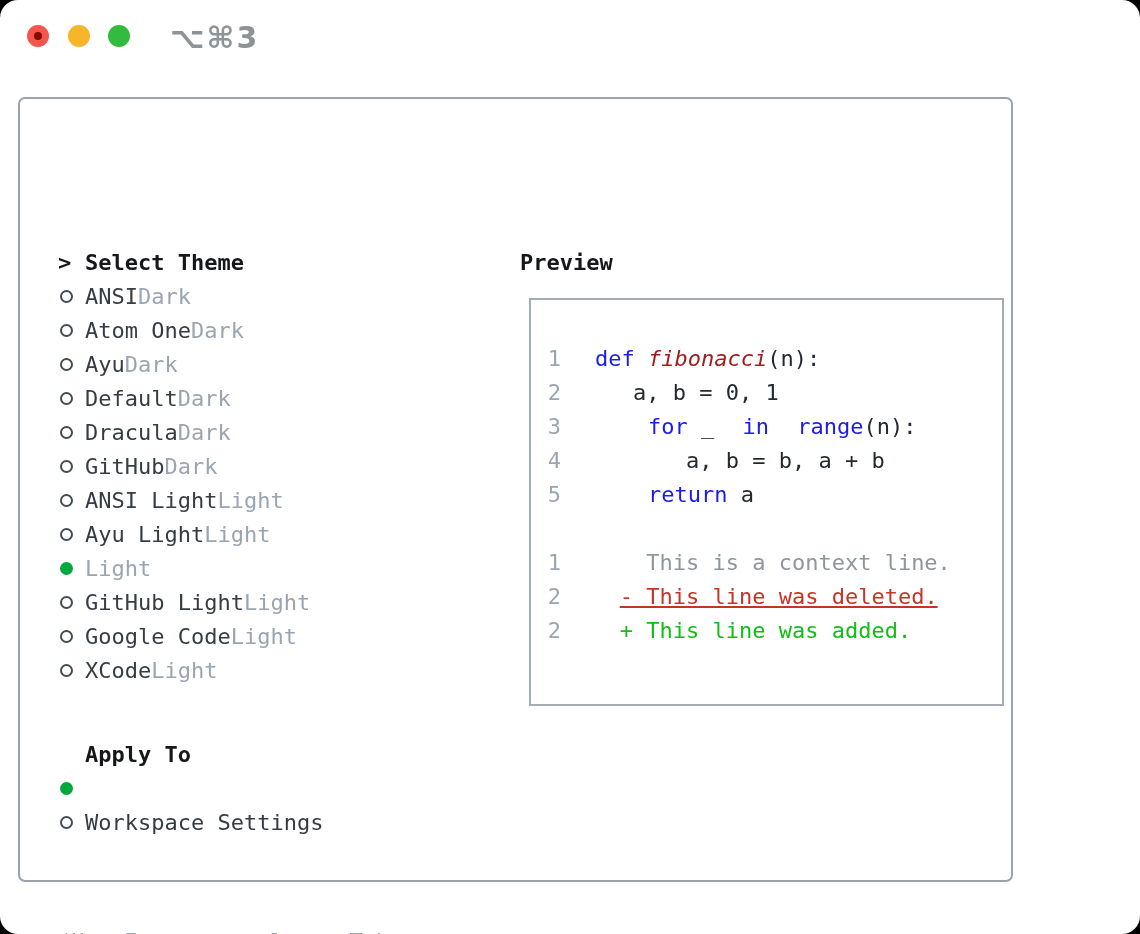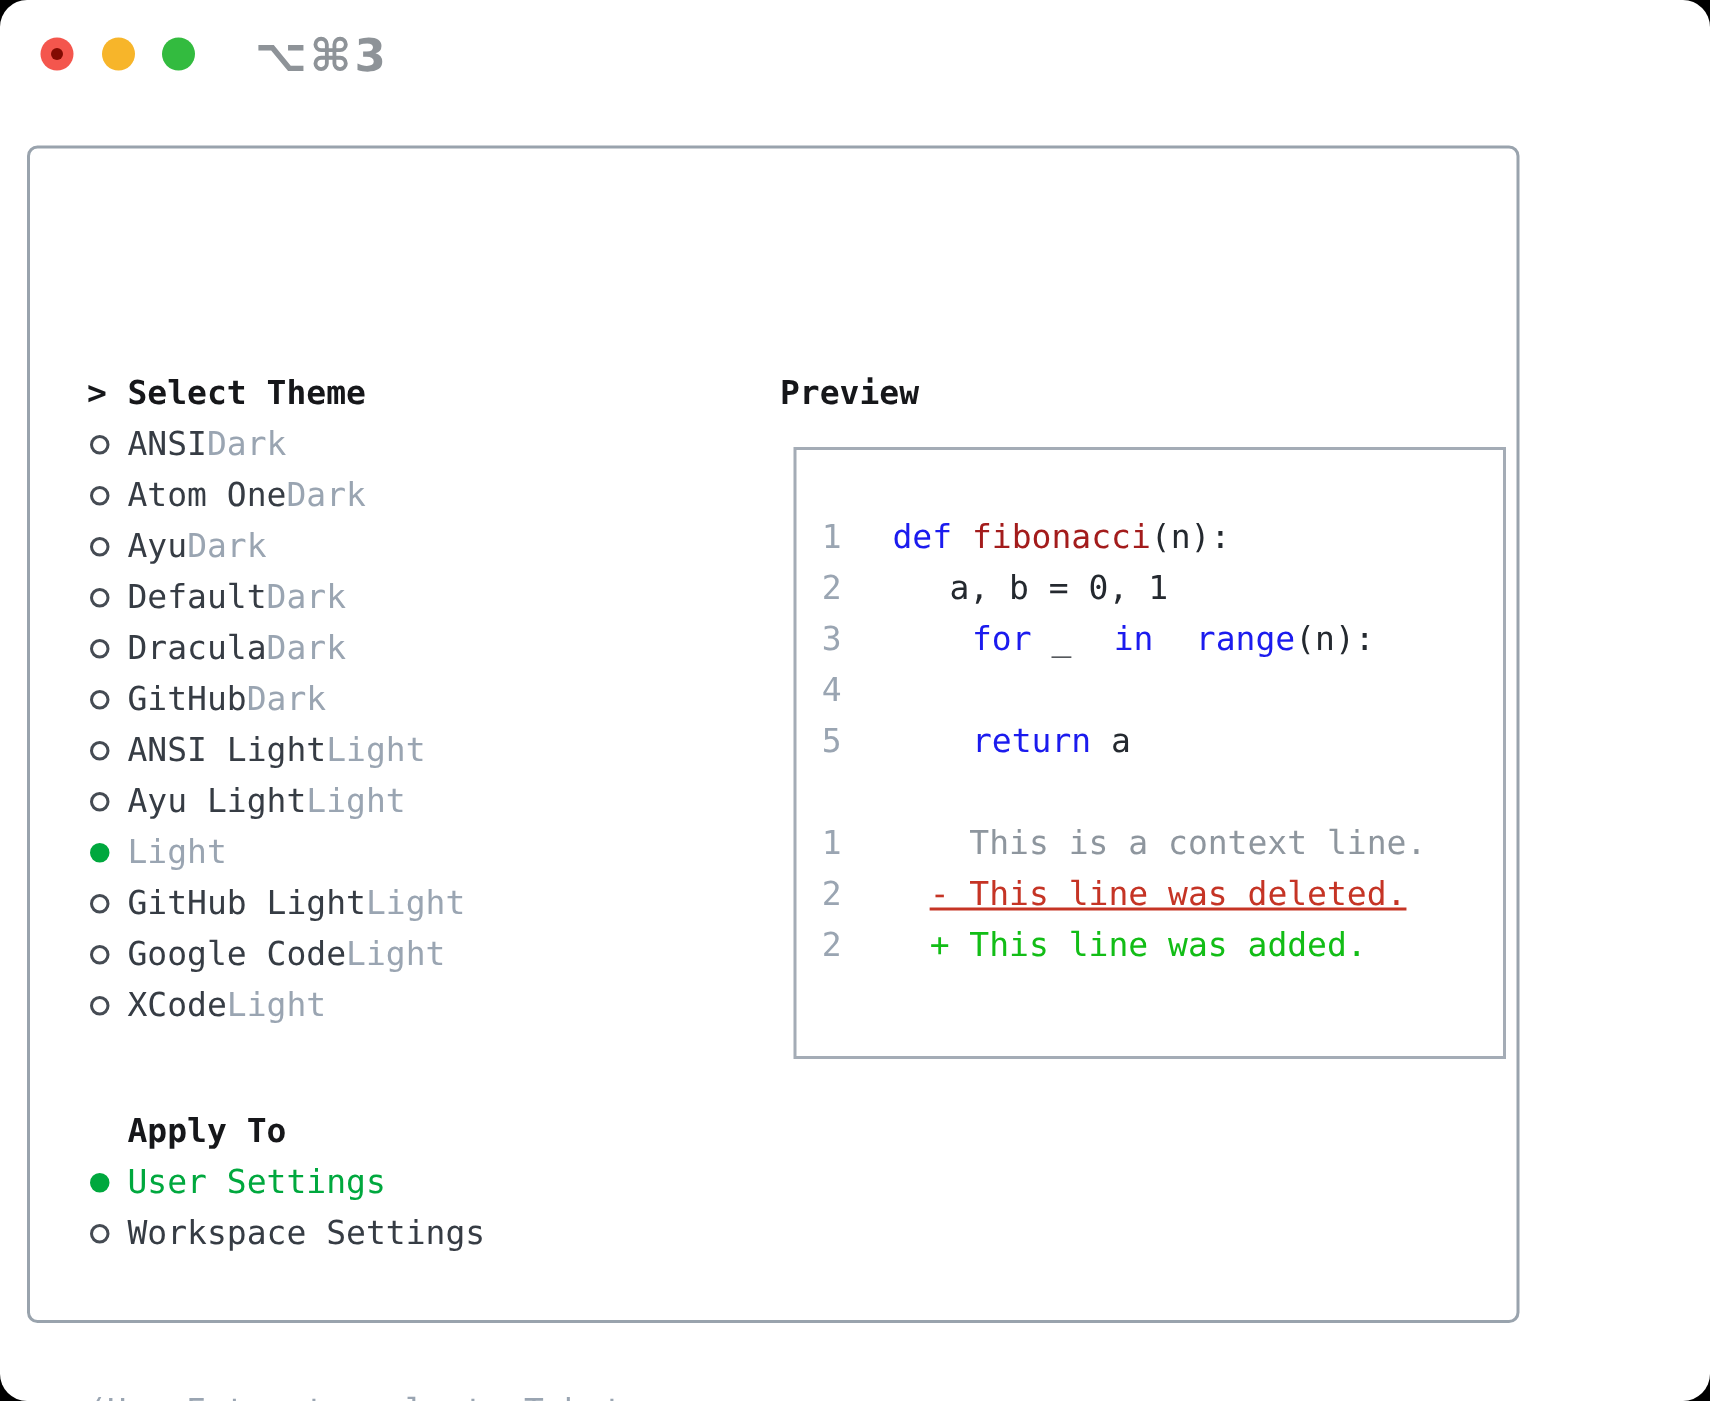--- a/index.html
+++ b/index.html
@@ -41,21 +41,21 @@
   .hint{position:absolute;left:38px;top:758px;font-size:22px;line-height:34px;color:var(--dim-gray);white-space:pre;}
 
   .preview-title{position:absolute;left:500px;top:146px;}
   .preview-box{position:absolute;left:509px;top:199px;width:475px;height:408px;
     border:2px solid #a4acb6;background:#fff;overflow:hidden;}
   .code{padding:41px 0 0 16px;font-size:22px;}
   .cline{display:flex;height:34px;align-items:center;white-space:pre;color:var(--code-text);}
   .num{width:14px;flex:0 0 14px;text-align:right;color:var(--dim-gray);}
   .ctext{margin-left:19px;}
   .kw{color:var(--keyword-blue);margin-left:15px;}
-  .fn{color:var(--function-red);}
+  .fn{color:var(--function-red);font-style:italic;}
   .pl{color:var(--code-text);}
   .ctx{color:var(--context-gray);}
   .del{color:var(--deleted-red);text-decoration:underline;}
   .add{color:var(--added-green);}
 </style>
 </head>
 <body>
 
 <div class="window">
 
@@ -86,40 +86,40 @@
           <div class="row"><span class="marker"><span class="radio"></span></span><span>XCode</span> <span class="dim">Light</span></div>
         </div>
     </div>
 
     <div class="apply">
       <div class="row">
         <span class="marker"></span>
         <span class="hdr">Apply To</span>
       </div>
       <div id="apply-items">
-          <div class="row"><span class="marker"><span class="radio on"></span></span><span class="green-text">User Settings</span></div>
+          <div class="row"><span class="marker"><span class="radio on"></span></span></div>
           <div class="row"><span class="marker"><span class="radio"></span></span><span>Workspace Settings</span></div>
         </div>
     </div>
 
     <div class="hint">
       <div>(Use Enter to select, Tab to</div>
       
     </div>
 
     <div class="preview-title row">
       <span class="hdr">Preview</span>
     </div>
 
     <div class="preview-box">
       <div class="code" id="code-lines">
           <div class="cline"><span class="num">1</span><span class="ctext"><span class="kw">def</span><span class="pl"> </span><span class="fn">fibonacci</span><span class="pl">(n):</span></span></div>
           <div class="cline"><span class="num">2</span><span class="ctext"><span class="pl">    a, b = 0, 1</span></span></div>
           <div class="cline"><span class="num">3</span><span class="ctext"><span class="pl">    </span><span class="kw">for</span><span class="pl"> _ </span><span class="kw">in</span><span class="pl"> </span><span class="kw">range</span><span class="pl">(n):</span></span></div>
-          <div class="cline"><span class="num">4</span></div>
+          <div class="cline"><span class="num">4</span><span class="ctext"><span class="pl">        a, b = b, a + b</span></span></div>
           <div class="cline"><span class="num">5</span><span class="ctext"><span class="pl">    </span><span class="kw">return</span><span class="pl"> a</span></span></div>
           <div class="cline"><span class="num"></span><span class="ctext"></span></div>
           <div class="cline"><span class="num">1</span><span class="ctext"><span class="ctx">     This is a context line.</span></span></div>
           <div class="cline"><span class="num">2</span><span class="ctext"><span class="pl">   </span><span class="del">- This line was deleted.</span></span></div>
           <div class="cline"><span class="num">2</span><span class="ctext"><span class="pl">   </span><span class="add">+ This line was added.</span></span></div>
         </div>
     </div>
 
   </div>
 </div>

